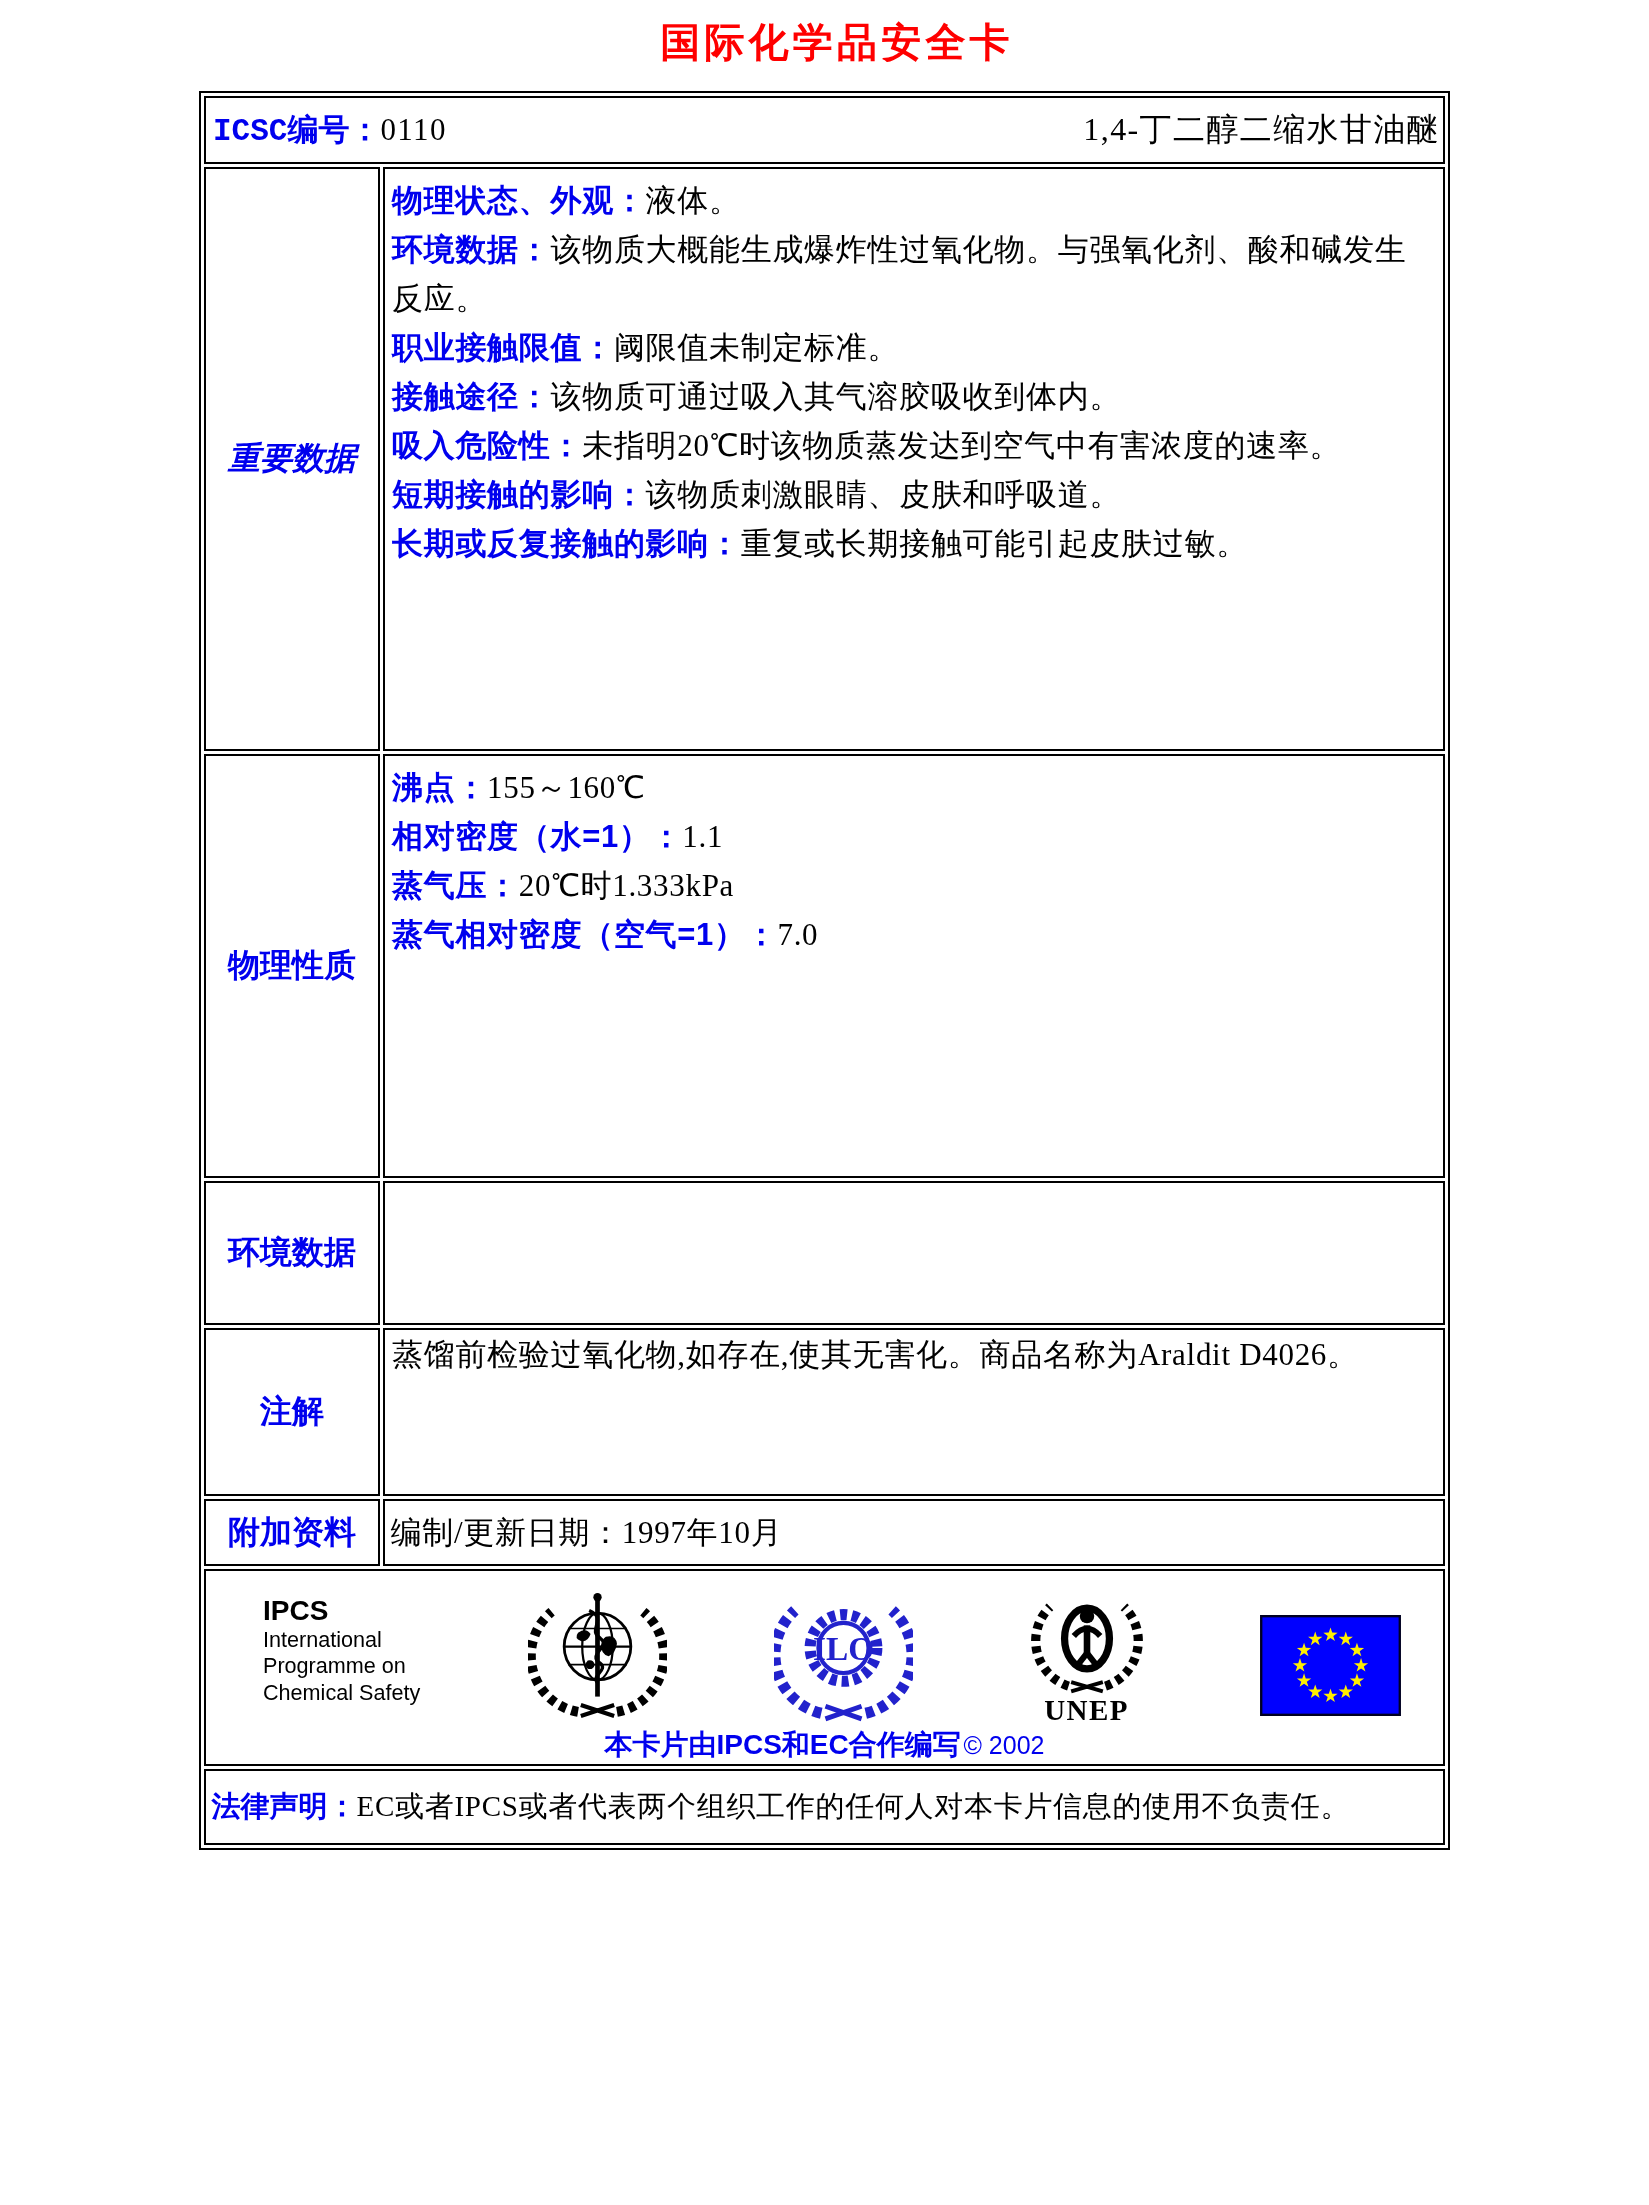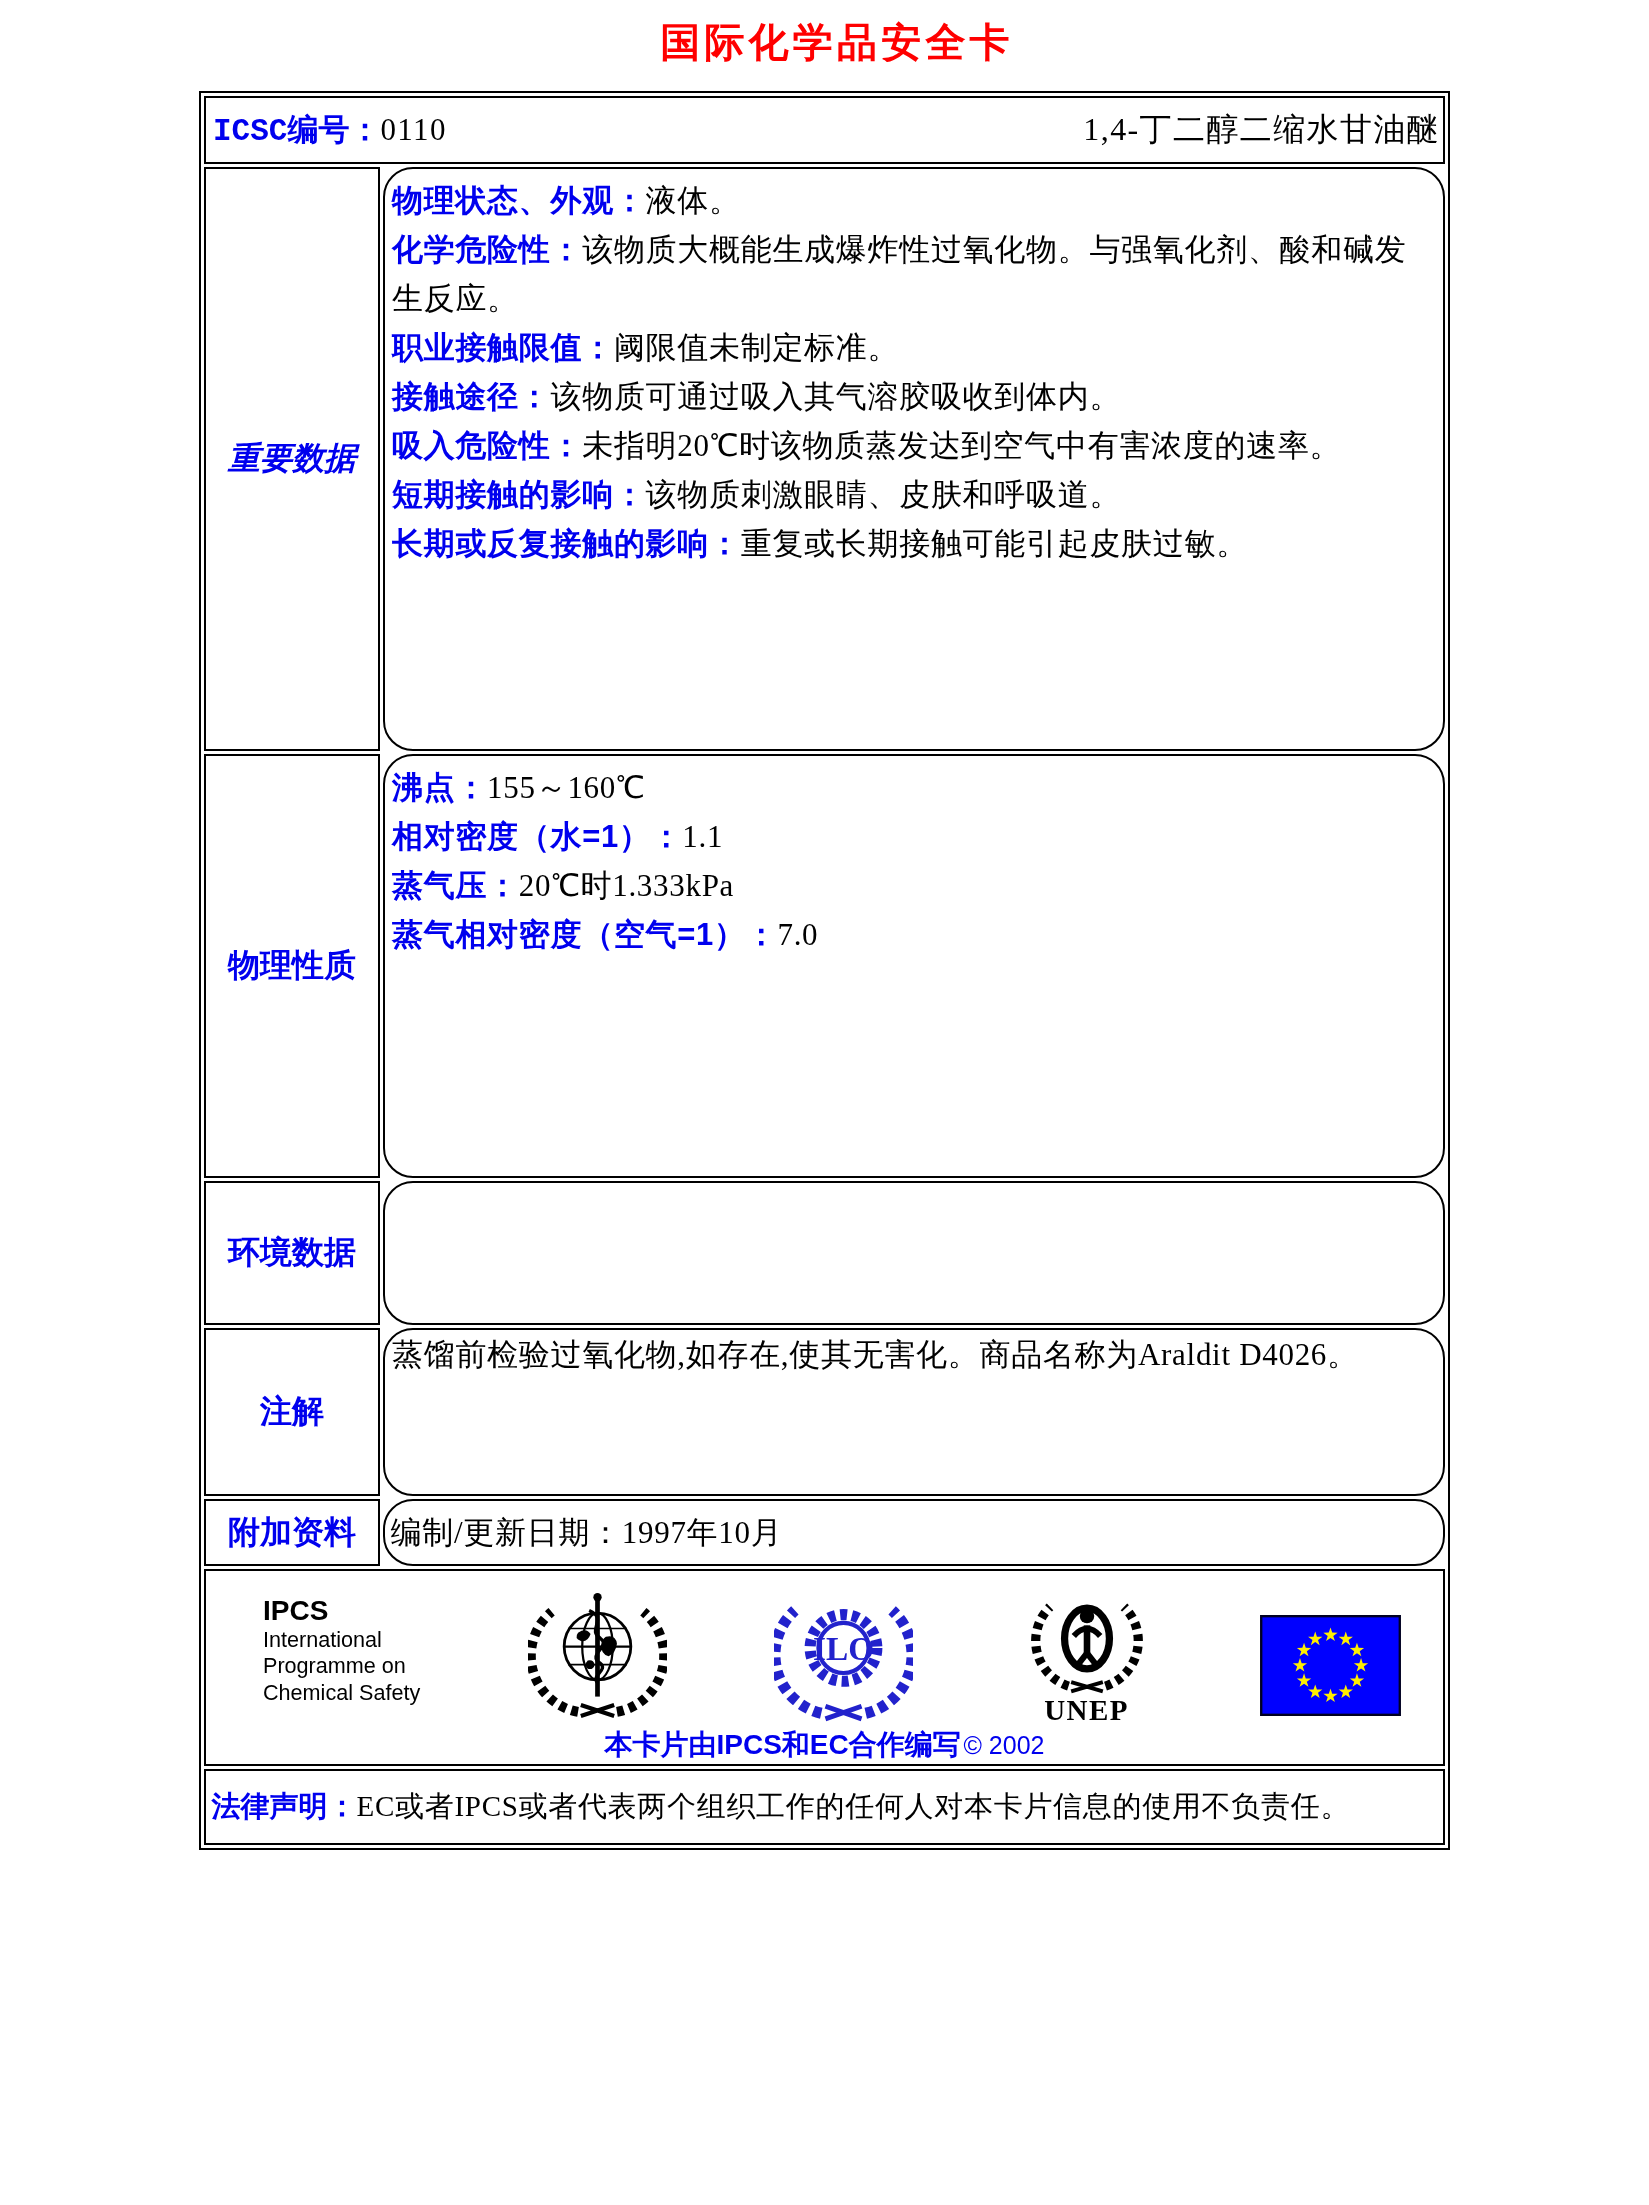--- a/index.html
+++ b/index.html
@@ -22,21 +22,21 @@
   td.header-cell{height:64px;padding:0 2.8px 0 7px;}
   .header-flex{display:flex;align-items:center;justify-content:space-between;height:100%;}
   .icsc-label{color:#0000ee;font-family:Liberation Mono, monospace;font-weight:bold;font-size:31px;}
   .icsc-number{color:#000;font-size:31px;letter-spacing:1.4px;}
   .chem-name{color:#000;font-size:32px;letter-spacing:1.4px;}
 
   td.label-cell{
     text-align:center;vertical-align:middle;
     color:#0000ee;font-family:"Liberation Sans",sans-serif;font-weight:bold;font-size:32px;
   }
-  td.content-cell{vertical-align:top;padding:7px 5.6px 0 7px;border-radius:30px;}
+  td.content-cell{vertical-align:top;padding:7px 5.6px 0 7px;}
   .entry{line-height:49px;font-size:31px;letter-spacing:0.7px;}
   .entry .lbl{color:#0000ee;font-family:"Liberation Sans",sans-serif;font-weight:bold;}
   .entry .val{color:#000;font-family:"Liberation Serif",serif;}
   .entry.plain{line-height:42px;}
   .entry.plain .lbl{color:#000;font-family:"Liberation Serif",serif;font-weight:normal;}
 
   td.h-important{height:578px;font-style:italic;}
   td.h-physical{height:418px;}
   td.h-environment{height:138px;}
   td.h-notes{height:162px;}
@@ -80,21 +80,21 @@
         </span>
         <span class="chem-name">1,4-丁二醇二缩水甘油醚</span>
       </div>
     </td>
   </tr>
 
   <tr>
     <td class="label-cell h-important">重要数据</td>
     <td class="content-cell">
       <div class="entry"><span class="lbl">物理状态、外观：</span><span class="val">液体。</span></div>
-      <div class="entry"><span class="lbl">化学危险性：</span><span class="val">该物质大概能生成爆炸性过氧化物。与强氧化剂、酸和碱发生反应。</span></div>
+      <div class="entry"><span class="lbl">环境数据：</span><span class="val">该物质大概能生成爆炸性过氧化物。与强氧化剂、酸和碱发生反应。</span></div>
       <div class="entry"><span class="lbl">职业接触限值：</span><span class="val">阈限值未制定标准。</span></div>
       <div class="entry"><span class="lbl">接触途径：</span><span class="val">该物质可通过吸入其气溶胶吸收到体内。</span></div>
       <div class="entry"><span class="lbl">吸入危险性：</span><span class="val">未指明20℃时该物质蒸发达到空气中有害浓度的速率。</span></div>
       <div class="entry"><span class="lbl">短期接触的影响：</span><span class="val">该物质刺激眼睛、皮肤和呼吸道。</span></div>
       <div class="entry"><span class="lbl">长期或反复接触的影响：</span><span class="val">重复或长期接触可能引起皮肤过敏。</span></div>
     </td>
   </tr>
 
   <tr>
     <td class="label-cell h-physical">物理性质</td>

